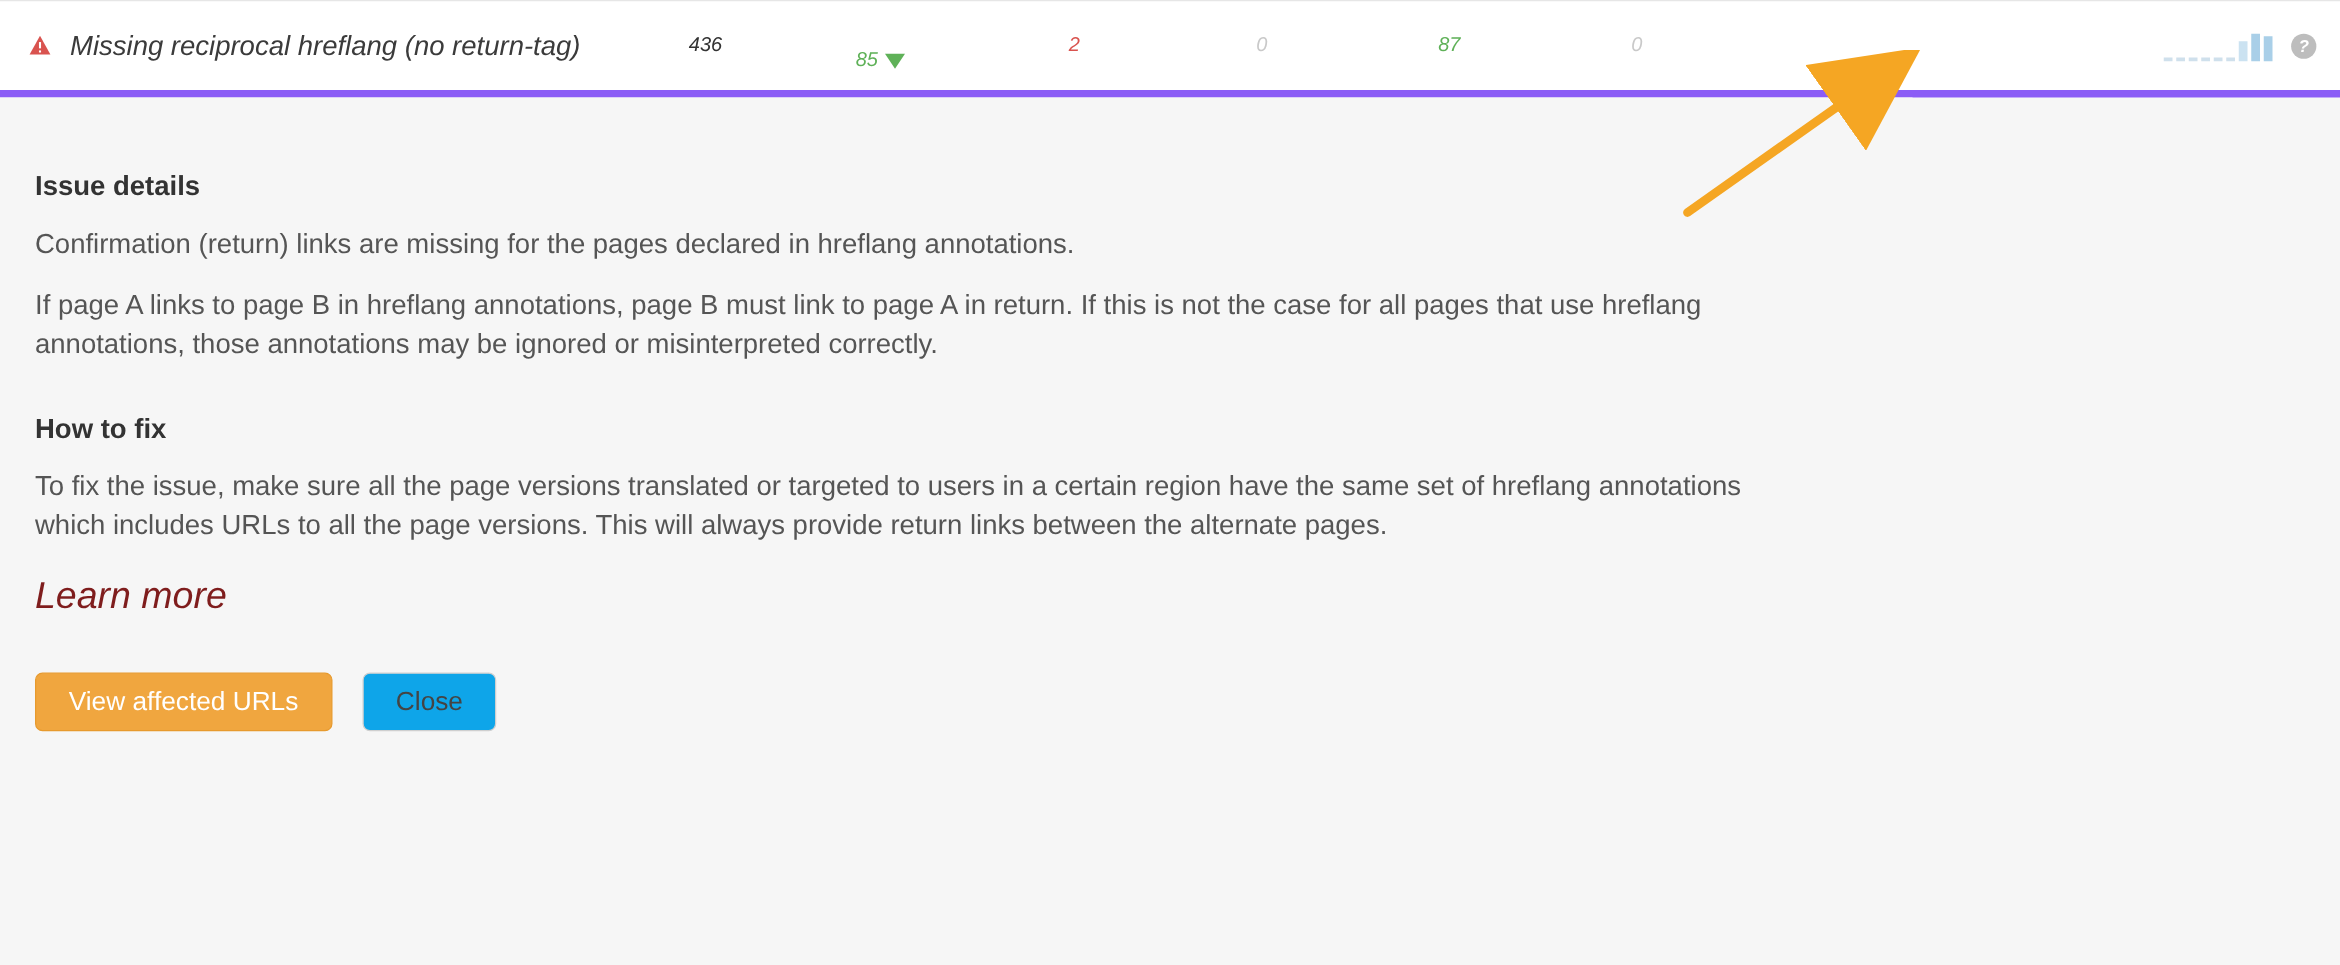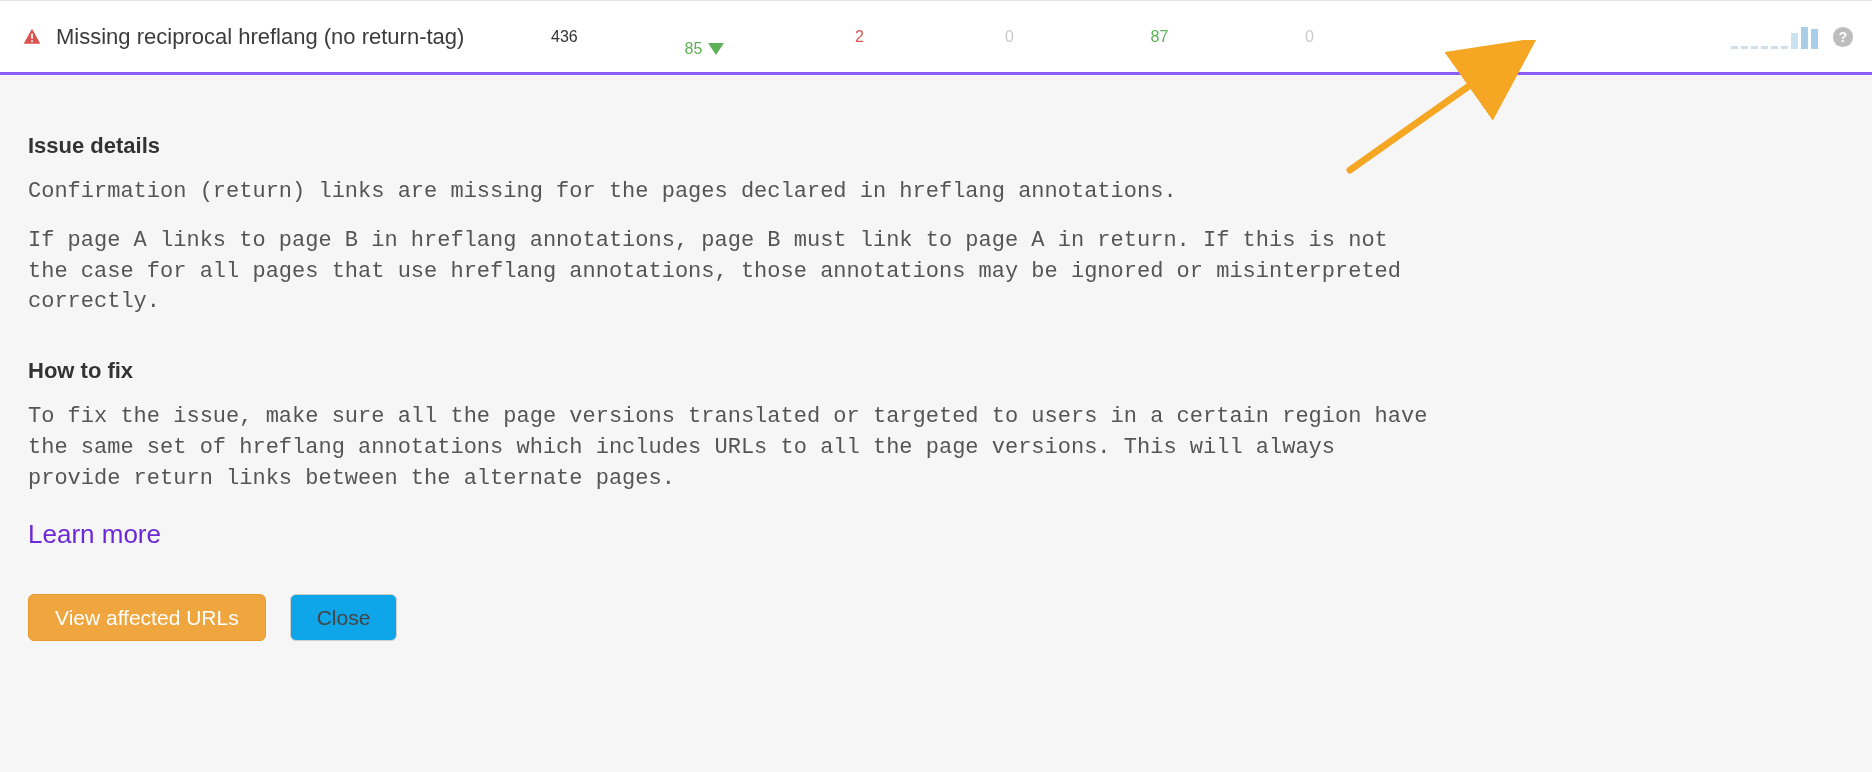--- a/index.html
+++ b/index.html
@@ -10,24 +10,25 @@
     background: #f6f6f6;
     width: 1872px;
     height: 772px;
   }
   .container { width: 100%; }
 
   
   .issue-row {
     background: #fff;
     border-top: 1px solid #e6e6e6;
-    border-bottom: 3px solid #8b5cf6;
+    border-bottom: 6px solid #8b5cf6;
     padding: 14px 18px 14px 22px;
     display: flex;
     align-items: center;
+    font-style: italic;
   }
   .warn-icon {
     width: 20px; height: 20px; flex: 0 0 20px;
     margin-right: 14px;
   }
   .issue-title {
     flex: 0 0 auto;
     margin-right: 20px;
     font-size: 22px;
     color: #3b3b3b;
@@ -74,29 +75,29 @@
     font-weight: 700;
     margin-bottom: 18px;
     color: #333;
   }
   .details p {
     font-size: 22px;
     line-height: 1.4;
     color: #555;
     margin-bottom: 18px;
     max-width: 1400px;
-    font-family: Liberation Mono, monospace;
   }
   .howto-heading { margin-top: 40px; }
   .learn-more {
     display: inline-block;
-    color: #6d28d9;
-    font-size: 26px;
+    color: #7f1d1d;
+    font-size: 30px;
     margin-top: 6px;
     cursor: pointer;
+    font-style: italic;
   }
   .actions { margin-top: 44px; display:flex; gap:24px; align-items:flex-start; }
   .btn {
     font-size: 21px;
     padding: 10px 26px;
     border-radius: 6px;
     cursor: pointer;
     line-height: 1.2;
   }
   .btn-primary {

